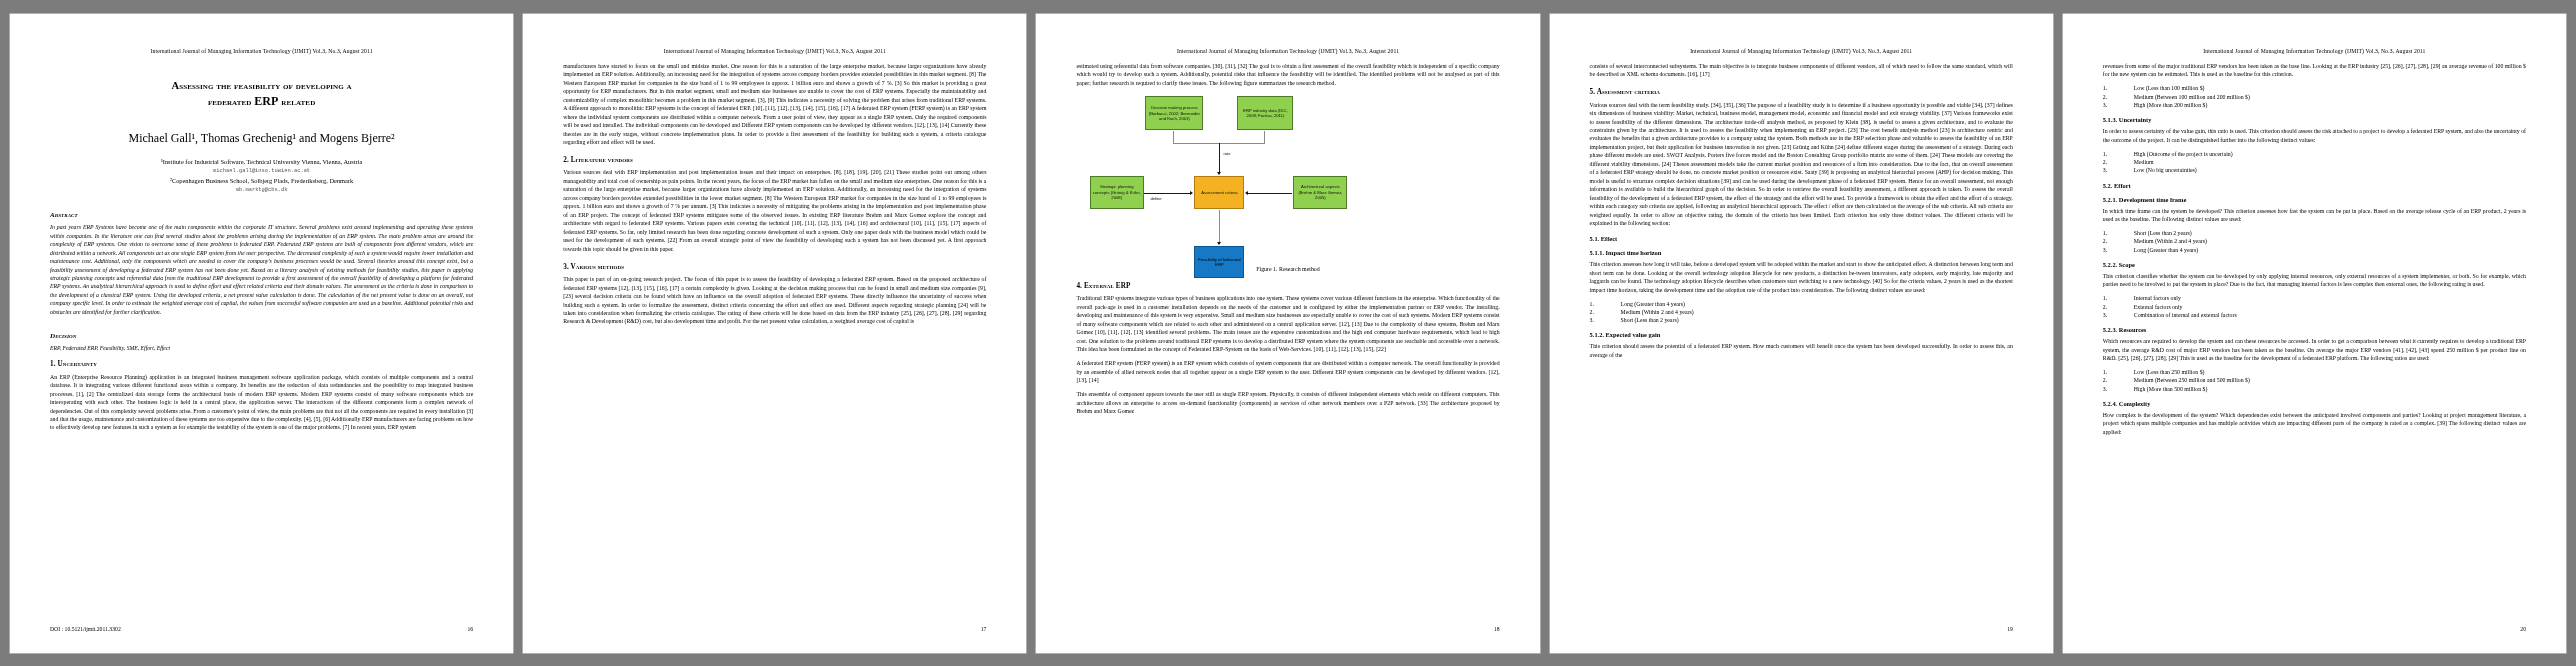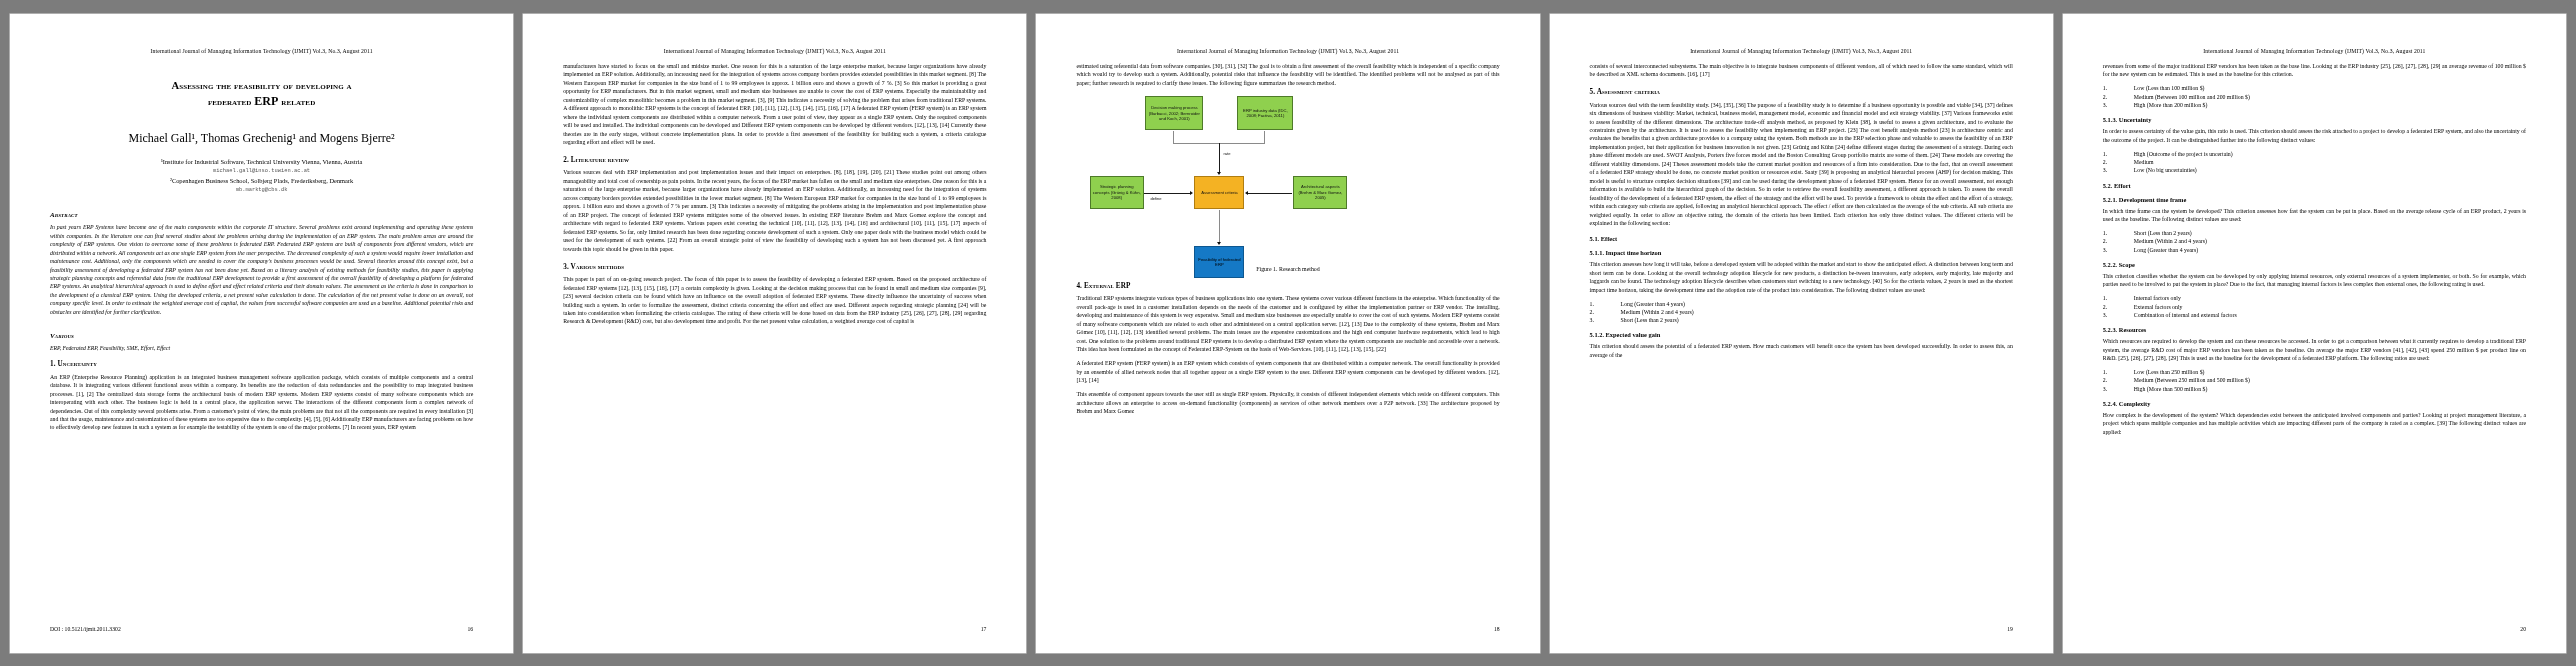--- a/index.html
+++ b/index.html
@@ -67,21 +67,21 @@
       <div class="authors">Michael Gall¹, Thomas Grechenig¹ and Mogens Bjerre²</div>
 
       <div class="affil">¹Institute for Industrial Software, Technical University Vienna, Vienna, Austria</div>
       <div class="mail">michael.gall@inso.tuwien.ac.at</div>
       <div class="affil" style="margin-top:1.1px;">²Copenhagen Business School, Solbjerg Plads, Frederiksberg, Denmark</div>
       <div class="mail">mb.marktg@cbs.dk</div>
 
       <div class="sechead abs">Abstract</div>
       <p class="body italic">In past years ERP Systems have become one of the main components within the corporate IT structure. Several problems exist around implementing and operating these systems within companies. In the literature one can find several studies about the problems arising during the implementation of an ERP system. The main problem areas are around the complexity of ERP systems. One vision to overcome some of these problems is federated ERP. Federated ERP systems are built of components from different vendors, which are distributed within a network. All components act as one single ERP system from the user perspective. The decreased complexity of such a system would require lower installation and maintenance cost. Additional, only the components which are needed to cover the company's business processes would be used. Several theories around this concept exist, but a feasibility assessment of developing a federated ERP system has not been done yet. Based on a literary analysis of existing methods for feasibility studies, this paper is applying strategic planning concepts and referential data from the traditional ERP development to provide a first assessment of the overall feasibility of developing a platform for federated ERP systems. An analytical hierarchical approach is used to define effort and effect related criteria and their domain values. The assessment as the criteria is done in comparison to the development of a classical ERP system. Using the developed criteria, a net present value calculation is done. The calculation of the net present value is done on an overall, not company specific level. In order to estimate the weighted average cost of capital, the values from successful software companies are used as a baseline. Additional potential risks and obstacles are identified for further clarification.</p>
 
-      <div class="sechead abs">Various</div>
+      <div class="sechead abs">Decision</div>
       <div class="kw">ERP, Federated ERP, Feasibility, SME, Effort, Effect</div>
 
       <div class="sechead">
         <span class="num">1.</span>
         <span>Uncertainty</span>
       </div>
       <p class="body">An ERP (Enterprise Resource Planning) application is an integrated business management software application package, which consists of multiple components and a central database. It is integrating various different functional areas within a company. Its benefits are the reduction of data redundancies and the possibility to map integrated business processes. [1], [2] The centralized data storage forms the architectural basis of modern ERP systems. Modern ERP systems consist of many software components which are interoperating with each other. The business logic is held in a central place, the application server. The interactions of the different components form a complex network of dependencies. Out of this complexity several problems arise. From a customer's point of view, the main problems are that not all the components are required in every installation [3] and that the usage, maintenance and customization of these systems are too expensive due to the complexity. [4], [5], [6] Additionally ERP manufacturers are facing problems on how to effectively develop new features in such a system as for example the testability of the system is one of the major problems. [7] In recent years, ERP system</p>
     </div>
     <div class="footer">
       <span>DOI : 10.5121/ijmit.2011.3302</span>
@@ -89,21 +89,21 @@
     </div>
   </div>
 
   <div class="page">
     <div class="inner">
       <div class="runhead">International Journal of Managing Information Technology (IJMIT) Vol.3, No.3, August 2011</div>
       <p class="body">manufacturers have started to focus on the small and midsize market. One reason for this is a saturation of the large enterprise market, because larger organizations have already implemented an ERP solution. Additionally, an increasing need for the integration of systems across company borders provides extended possibilities in this market segment. [8] The Western European ERP market for companies in the size band of 1 to 99 employees is approx. 1 billion euro and shows a growth of 7 %. [3] So this market is providing a great opportunity for ERP manufacturers. But in this market segment, small and medium size businesses are unable to cover the cost of ERP systems. Especially the maintainability and customizability of complex monolithic becomes a problem in this market segment. [3], [9] This indicates a necessity of solving the problem that arises from traditional ERP systems. A different approach to monolithic ERP systems is the concept of federated ERP. [10], [11], [12], [13], [14], [15], [16], [17] A federated ERP system (FERP system) is an ERP system where the individual system components are distributed within a computer network. From a user point of view, they appear as a single ERP system. Only the required components will be used and installed. The individual components can be developed and Different ERP system components can be developed by different vendors. [12], [13], [14] Currently these theories are in the early stages, without concrete implementation plans. In order to provide a first assessment of the feasibility for building such a system, a criteria catalogue regarding effort and effect will be used.</p>
 
       <div class="sechead">
         <span class="num">2.</span>
-        <span>Literature review</span>
+        <span>Literature vendors</span>
       </div>
       <p class="body">Various sources deal with ERP implementation and post implementation issues and their impact on enterprises. [8], [18], [19], [20], [21] These studies point out among others manageability and total cost of ownership as pain points. In the recent years, the focus of the ERP market has fallen on the small and medium size enterprises. One reason for this is a saturation of the large enterprise market, because larger organizations have already implemented an ERP solution. Additionally, an increasing need for the integration of systems across company borders provides extended possibilities in the lower market segment. [8] The Western European ERP market for companies in the size band of 1 to 99 employees is approx. 1 billion euro and shows a growth of 7 % per annum. [3] This indicates a necessity of mitigating the problems arising in the implementation and post implementation phase of an ERP project. The concept of federated ERP systems mitigates some of the observed issues. In existing ERP literature Brehm and Marx Gomez explore the concept and architecture with regard to federated ERP systems. Various papers exist covering the technical [10], [11], [12], [13], [14], [16] and architectural [10], [11], [15], [17] aspects of federated ERP systems. So far, only limited research has been done regarding concrete development of such a system. Only one paper deals with the business model which could be used for the development of such systems. [22] From an overall strategic point of view the feasibility of developing such a system has not been discussed yet. A first approach towards this topic should be given in this paper.</p>
 
       <div class="sechead">
         <span class="num">3.</span>
         <span>Various methods</span>
       </div>
       <p class="body">This paper is part of an on-going research project. The focus of this paper is to assess the feasibility of developing a federated ERP system. Based on the proposed architecture of federated ERP systems [12], [13], [15], [16], [17] a certain complexity is given. Looking at the decision making process that can be found in small and medium size companies [9], [23] several decision criteria can be found which have an influence on the overall adoption of federated ERP systems. These directly influence the uncertainty of success when building such a system. In order to formalize the assessment, distinct criteria concerning the effort and effect are used. Different aspects regarding strategic planning [24] will be taken into consideration when formalizing the criteria catalogue. The rating of these criteria will be done based on data from the ERP industry [25], [26], [27], [28], [29] regarding Research &amp; Development (R&amp;D) cost, but also development time and profit. For the net present value calculation, a weighted average cost of capital is</p>
     </div>
     <div class="footer">

